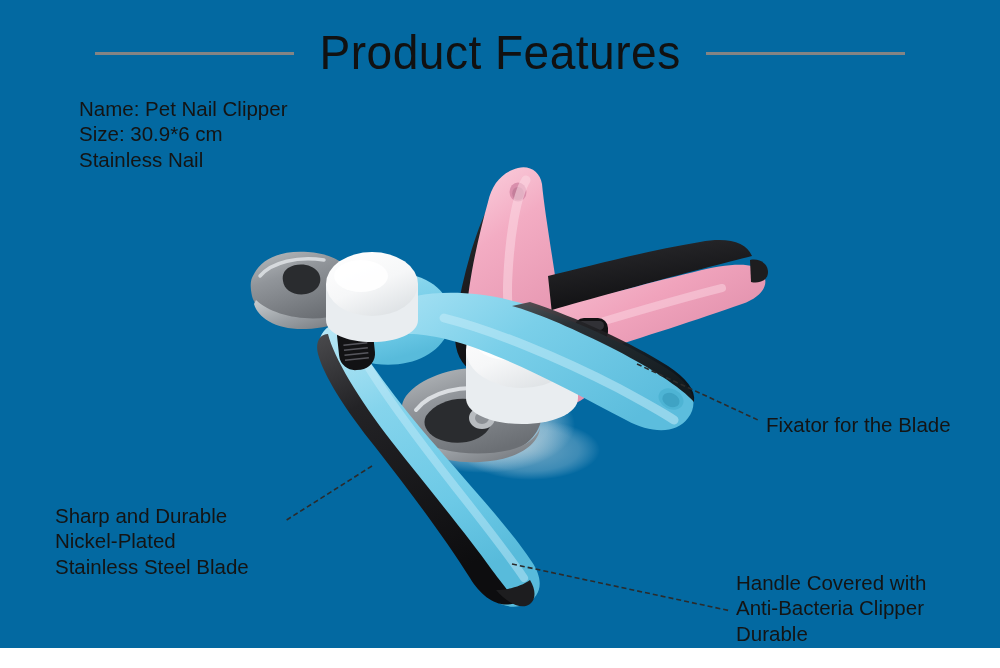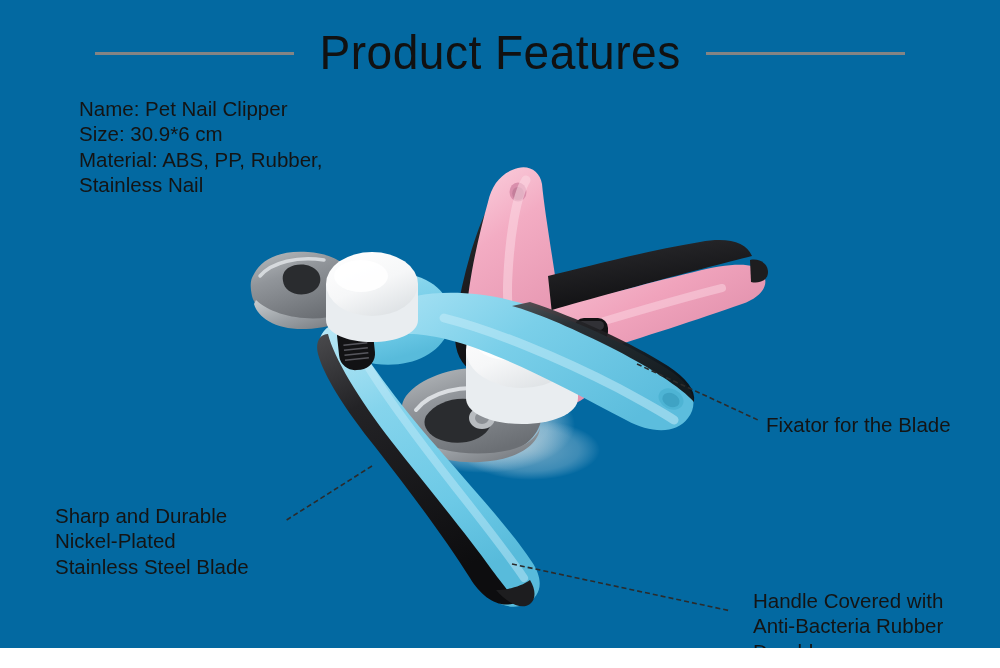--- a/index.html
+++ b/index.html
@@ -77,22 +77,21 @@
   #callout-fixator {
     left: 766px;
     top: 412px;
   }
   #callout-blade {
     left: 55px;
     top: 503px;
   }
   #callout-handle {
     left: 736px;
-    top: 588px;
-    margin-left: 17px;
+    top: 570px;
   }
 
   
   #product-photo {
     position: absolute;
     left: 230px;
     top: 150px;
     width: 560px;
     height: 480px;
   }
@@ -119,21 +118,20 @@
 
   <div id="title-bar">
     <span class="title-rule"></span>
     <span id="title-text">Product Features</span>
     <span class="title-rule"></span>
   </div>
 
   <div id="spec-block">
     <div class="spec-line">Name: Pet Nail Clipper</div>
     <div class="spec-line">Size: 30.9*6 cm</div>
-    <div class="spec-line">Material: ABS, PP, Rubber,</div>
     <div class="spec-line">Stainless Nail</div>
   </div>
 
   <div id="product-photo">
     <svg viewBox="0 0 560 480" xmlns="http://www.w3.org/2000/svg">
       <defs>
 
         <linearGradient id="gBlue" x1="0" y1="0" x2="0.35" y2="1">
           <stop offset="0%" stop-color="#BCE9F7"></stop>
           <stop offset="35%" stop-color="#85D4EC"></stop>
@@ -327,17 +325,17 @@
     <div class="cl">Nickel-Plated</div>
     <div class="cl">Stainless Steel Blade</div>
   </div>
 
   <div class="callout" id="callout-fixator">
     <div class="cl">Fixator for the Blade</div>
   </div>
 
   <div class="callout" id="callout-handle">
     <div class="cl">Handle Covered with</div>
-    <div class="cl">Anti-Bacteria Rubber</div>
+    <div class="cl">Anti-Bacteria Clipper</div>
     <div class="cl">Durable</div>
   </div>
 
 </div>
 
 </body></html>

